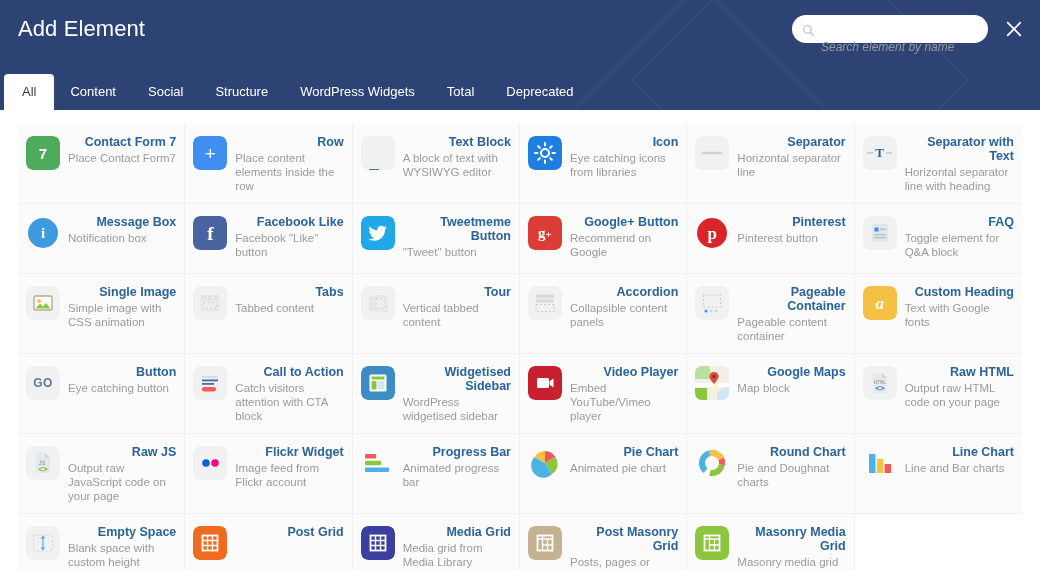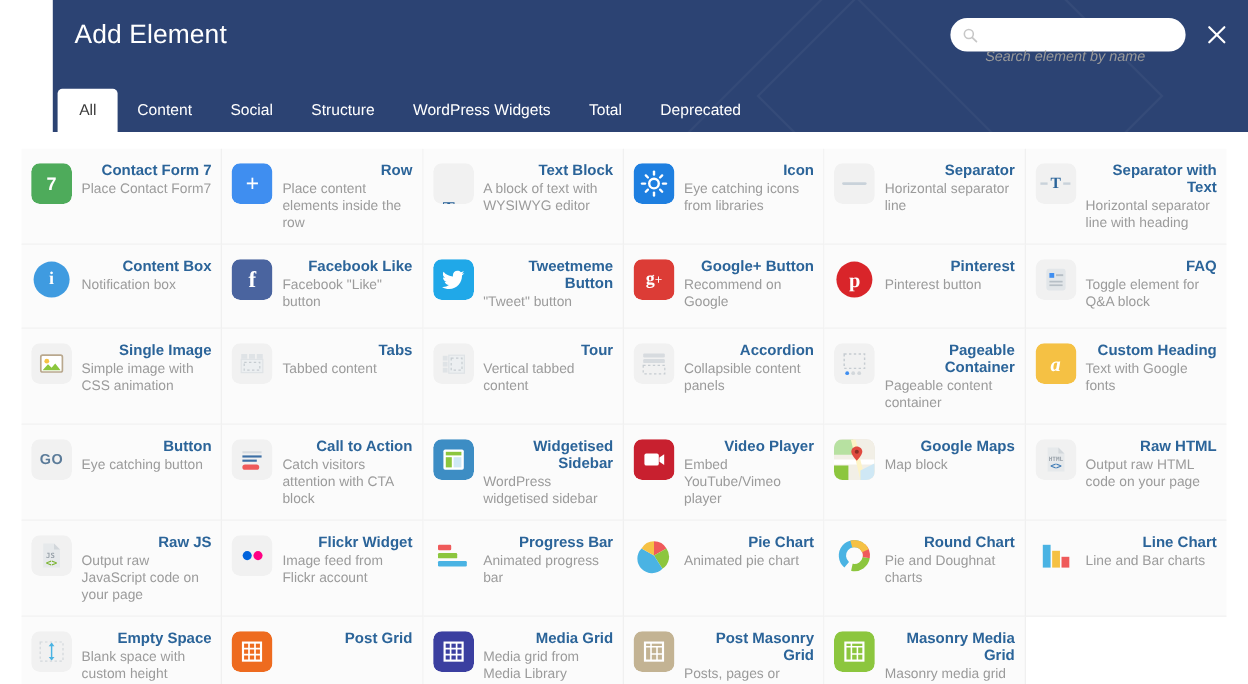--- a/index.html
+++ b/index.html
@@ -2,21 +2,21 @@
 <html><head>
 <meta charset="utf-8">
 <style>
   * { box-sizing: border-box; margin: 0; padding: 0; }
   html, body {
     width: 1040px; height: 570px;
     overflow: hidden;
     font-family: "Liberation Sans", sans-serif;
     background: #ffffff;
   }
-  .modal { width: 1040px; height: 570px; position: relative; background:#fff; overflow:hidden;padding-left:44px; }
+  .modal { width: 1040px; height: 570px; position: relative; background:#fff; overflow:hidden; }
 
   
   .header {
     position: relative;
     height: 110px;
     background: #2c4373;
     overflow: hidden;
   }
   .header .watermark {
     position: absolute;
@@ -276,21 +276,21 @@
         </div>
         <div class="cell">
           <div class="ico">
             <div class="tile" style="background:transparent">
               <div class="circle" style="background:#3f9be0">
                 <span style="font-family:'Liberation Serif',serif;font-size:15px">i</span>
               </div>
             </div>
           </div>
           <div class="txt">
-            <div class="name">Content Box</div>
+            <div class="name">Message Box</div>
             <div class="desc">Notification box</div>
           </div>
         </div>
         <div class="cell">
           <div class="ico">
             <div class="tile" style="background:#4a649f">
               <span style="font-family:'Liberation Serif',serif;font-size:19px;line-height:1">f</span>
             </div>
           </div>
           <div class="txt">

